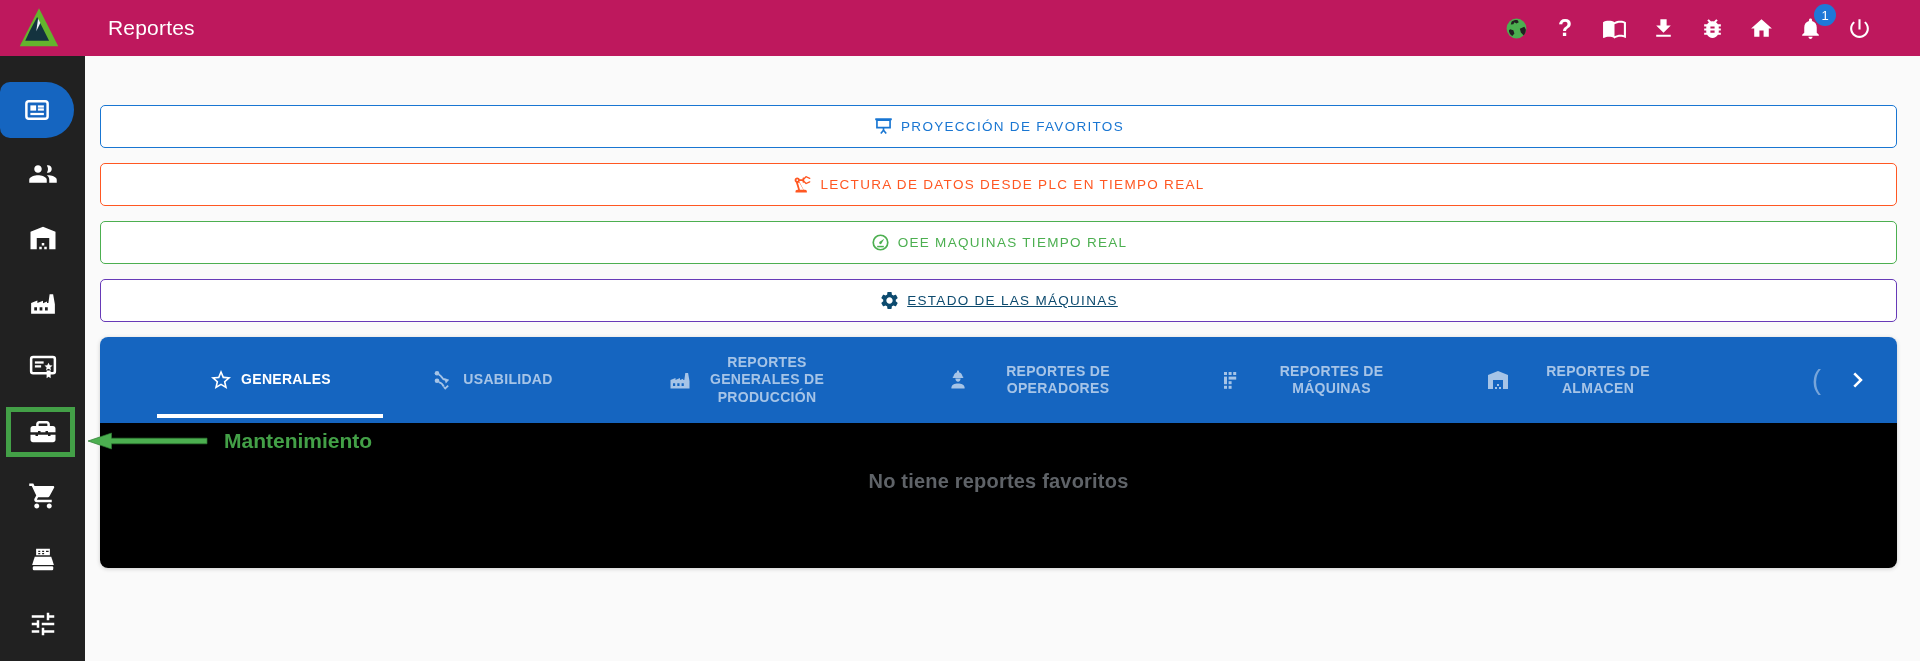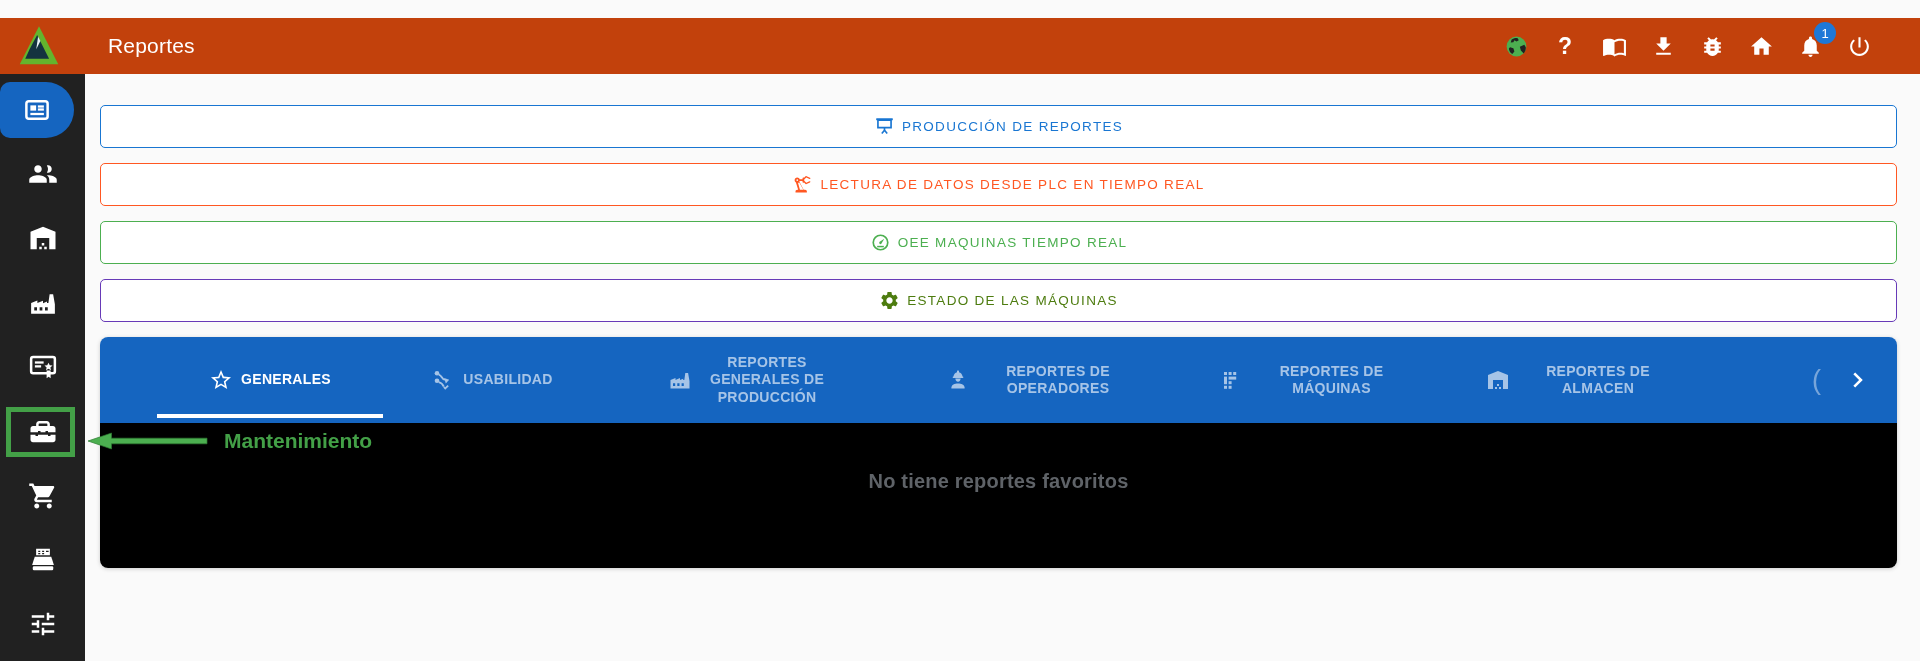--- a/index.html
+++ b/index.html
@@ -1,21 +1,21 @@
 <!DOCTYPE html>
 <html><head>
 <meta charset="utf-8">
 <style>
   * { margin:0; padding:0; box-sizing:border-box; }
   html,body { width:1920px; height:661px; overflow:hidden; }
   body { position:relative; background:#FAFAFA; font-family:"Liberation Sans", sans-serif; }
 
   
-  .topbar { position:absolute; top:0; left:0; right:0; height:56px; background:#c2410c;
-            display:flex; align-items:center; z-index:5;margin-top:18px; }
+  .topbar { position:absolute; top:0; left:0; right:0; height:56px; background:#be185d;
+            display:flex; align-items:center; z-index:5; }
   .logo { margin-left:16px; width:46px; height:46px; display:flex; align-items:center; justify-content:center; }
   .app-title { color:#fff; font-size:21px; font-weight:400; margin-left:46px; letter-spacing:.2px; }
   .topbar-icons { margin-left:auto; display:flex; align-items:center; gap:23px; padding-right:48px; }
   .tb-icon { width:26px; height:26px; display:flex; align-items:center; justify-content:center;
              color:#fff; cursor:pointer; position:relative; }
   .tb-icon svg { width:25px; height:25px; fill:#fff; }
   .help-glyph { font-size:23px; font-weight:700; color:#fff; line-height:1; }
   .badge { position:absolute; top:-11px; right:-13px; min-width:22px; height:22px; border-radius:11px;
            background:#1E78D7; color:#fff; font-size:13px; display:flex; align-items:center;
            justify-content:center; font-weight:400; padding:0 4px; }
@@ -36,21 +36,21 @@
   
   .main { position:absolute; left:85px; top:56px; right:0; bottom:0; background:#FAFAFA; }
   .actions { padding:49px 23px 0 15px; }
   .action-btn { height:43px; margin-bottom:15px; border-radius:5px; background:#fff;
                 display:flex; align-items:center; justify-content:center; gap:7px;
                 font-size:13.5px; letter-spacing:1.3px; cursor:pointer; border:1px solid; }
   .action-btn svg { width:21px; height:21px; fill:currentColor; }
   .ab-blue   { color:#1976D2; border-color:#1976D2; }
   .ab-orange { color:#FF5722; border-color:#FF5722; }
   .ab-green  { color:#4CAF50; border-color:#4CAF50; }
-  .ab-purple { color:#4d7c0f; border-color:#673AB7; }
+  .ab-purple { color:#0c4a6e; border-color:#673AB7;text-decoration:underline; }
 
   
   .tab-card { margin:0 23px 0 15px; border-radius:8px; background:#fff; overflow:hidden;
               box-shadow:0 1px 4px rgba(0,0,0,.18); }
   .tab-bar { background:#1565C0; height:86px; display:flex; align-items:stretch; padding-left:57px; }
   .tab { position:relative; display:flex; align-items:center; justify-content:center; gap:8px;
          color:rgba(255,255,255,.62); font-size:14px; font-weight:600; letter-spacing:.3px;
          text-align:center; line-height:1.25; cursor:pointer; }
   .tab svg { width:24px; height:24px; fill:currentColor; flex:none; }
   .tab .tlabel { max-width:160px; }
@@ -193,21 +193,21 @@
 <main class="main">
 
   <div class="actions">
     <div class="action-btn ab-blue">
       <svg viewBox="0 0 24 24">
         <rect x="2.5" y="2.5" width="19" height="2.3" rx="0.6"></rect>
         <path d="M4.5 4.8h15v8.4h-15z" fill="none" stroke="currentColor" stroke-width="1.9"></path>
         <rect x="11.1" y="13.2" width="1.8" height="3.2"></rect>
         <path d="M12 14.8l-3.8 4.6 1.4 1.2 2.4-2.9 2.4 2.9 1.4-1.2z"></path>
       </svg>
-      <span>PRODUCCIÓN DE REPORTES</span>
+      <span>PROYECCIÓN DE FAVORITOS</span>
     </div>
     <div class="action-btn ab-orange">
       <svg viewBox="0 0 24 24">
           <path d="M19.93 8.35l-3.6 1.68L14 7.7V6.3l2.33-2.33 3.6 1.68c.38.18.82.01 1-.36.18-.38.01-.82-.36-1l-3.92-1.83c-.38-.18-.83-.1-1.13.2L13.78 4.4c-.18-.24-.46-.4-.78-.4-.55 0-1 .45-1 1v1H8.82C8.4 4.84 7.3 4 6 4 4.34 4 3 5.34 3 7c0 1.1.6 2.05 1.48 2.58L7.08 18H6c-1.1 0-2 .9-2 2v1h13v-1c0-1.1-.9-2-2-2h-1.62L8.41 8.77c.17-.24.31-.49.41-.77H12v1c0 .55.45 1 1 1 .32 0 .6-.16.78-.4l1.74 1.74c.3.3.75.38 1.13.2l3.92-1.83c.38-.18.54-.62.36-1-.18-.37-.62-.54-1-.36zM6 8c-.55 0-1-.45-1-1s.45-1 1-1 1 .45 1 1-.45 1-1 1zm7 10H9.08L6.86 9.88c.3.08.62.12.94.12.22 0 .43-.02.64-.05L13 18z"></path>
         </svg>
       <span>LECTURA DE DATOS DESDE PLC EN TIEMPO REAL</span>
     </div>
     <div class="action-btn ab-green">
       <svg viewBox="0 0 24 24">
         <circle cx="12" cy="12" r="8.3" fill="none" stroke="currentColor" stroke-width="1.9"></circle>

